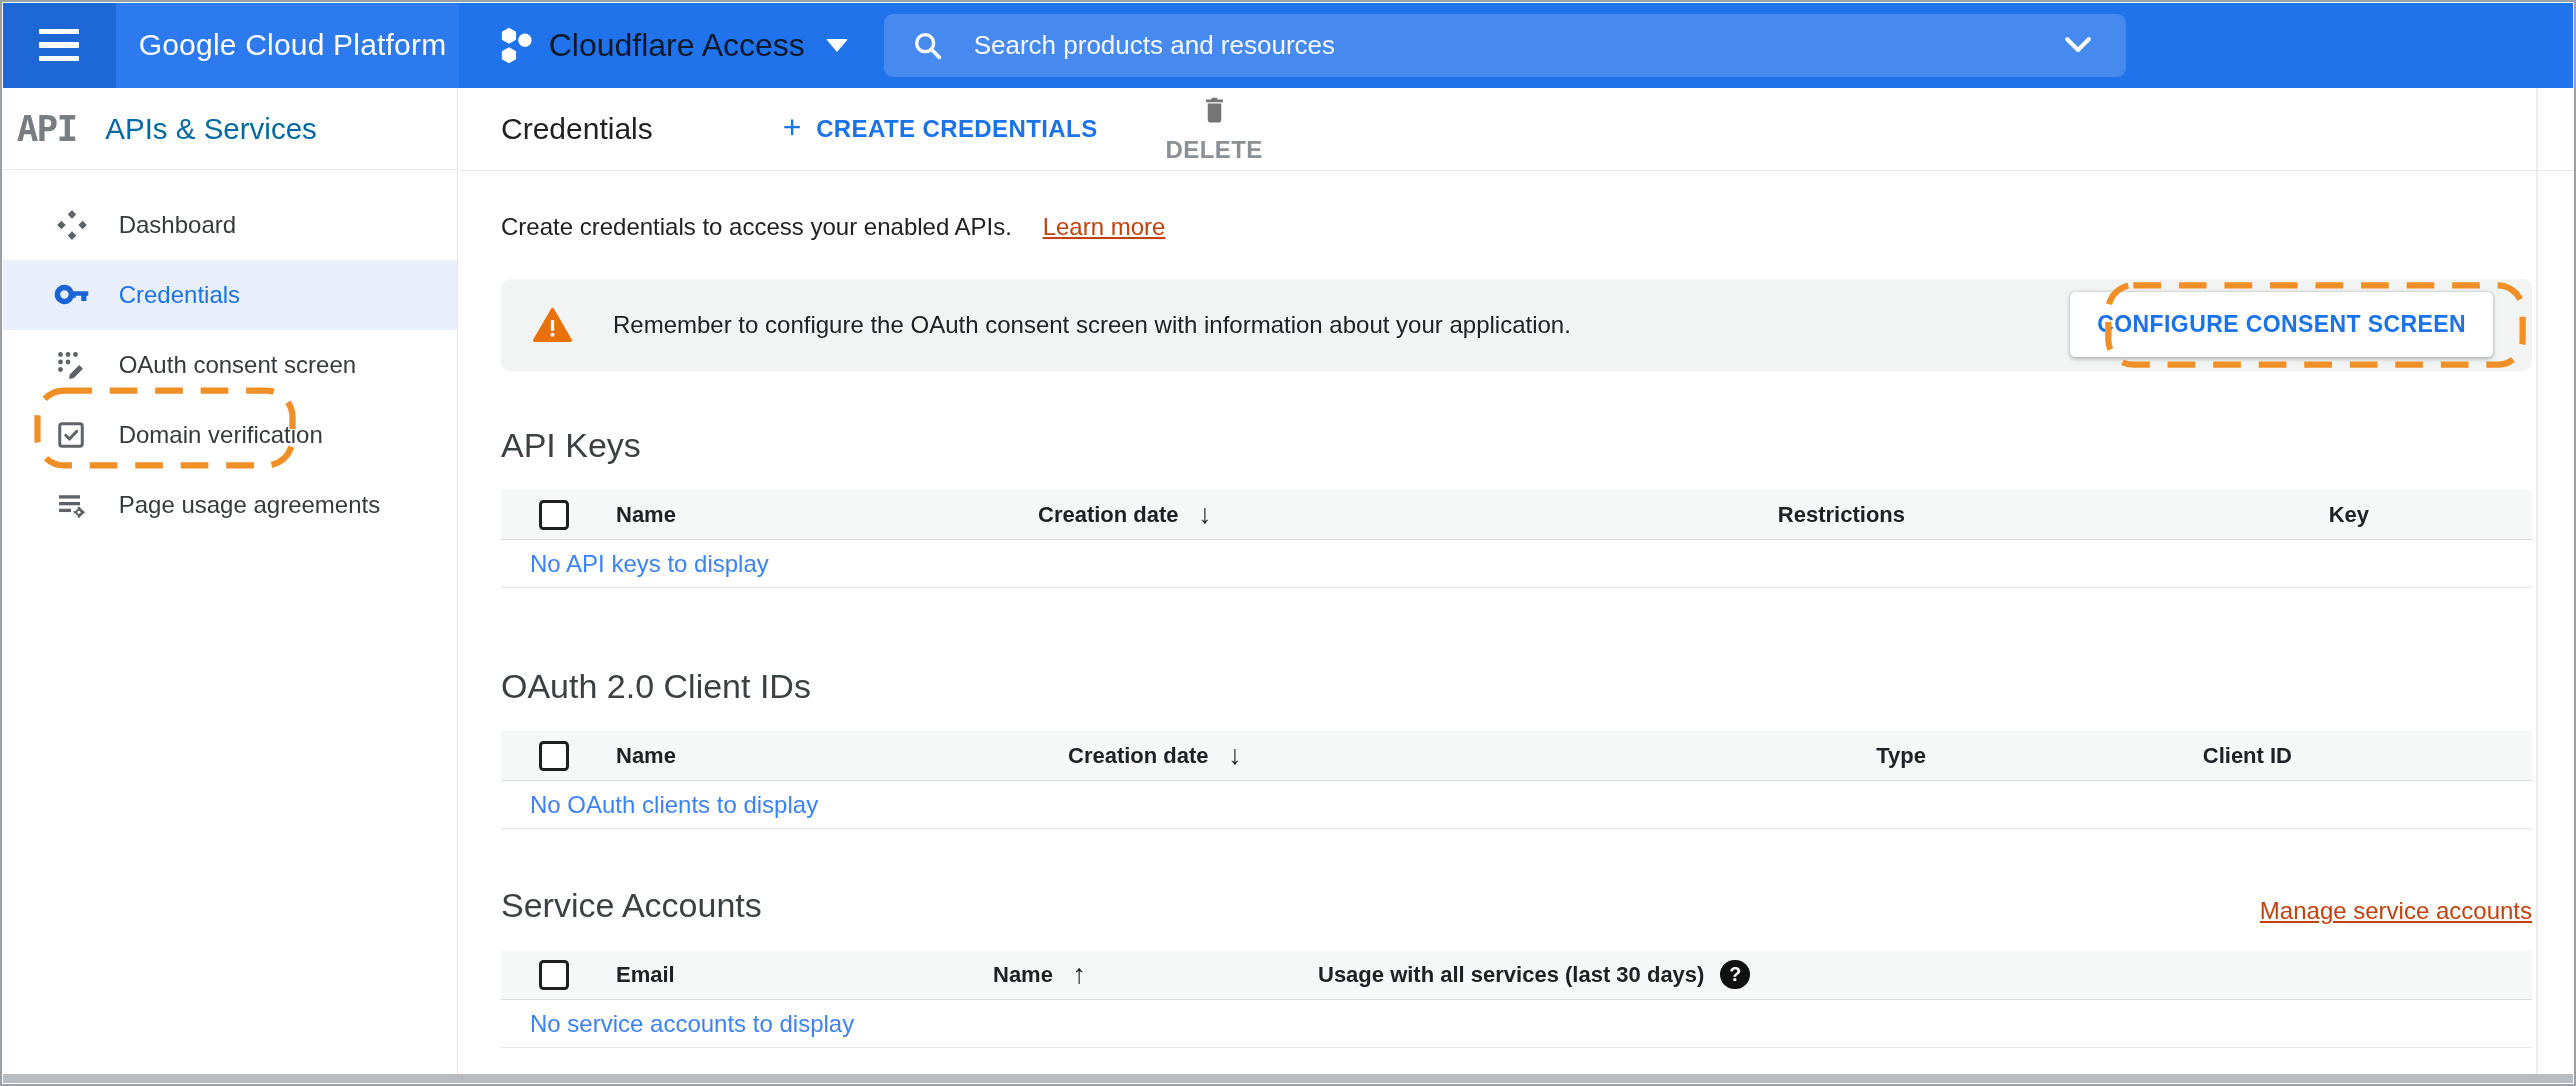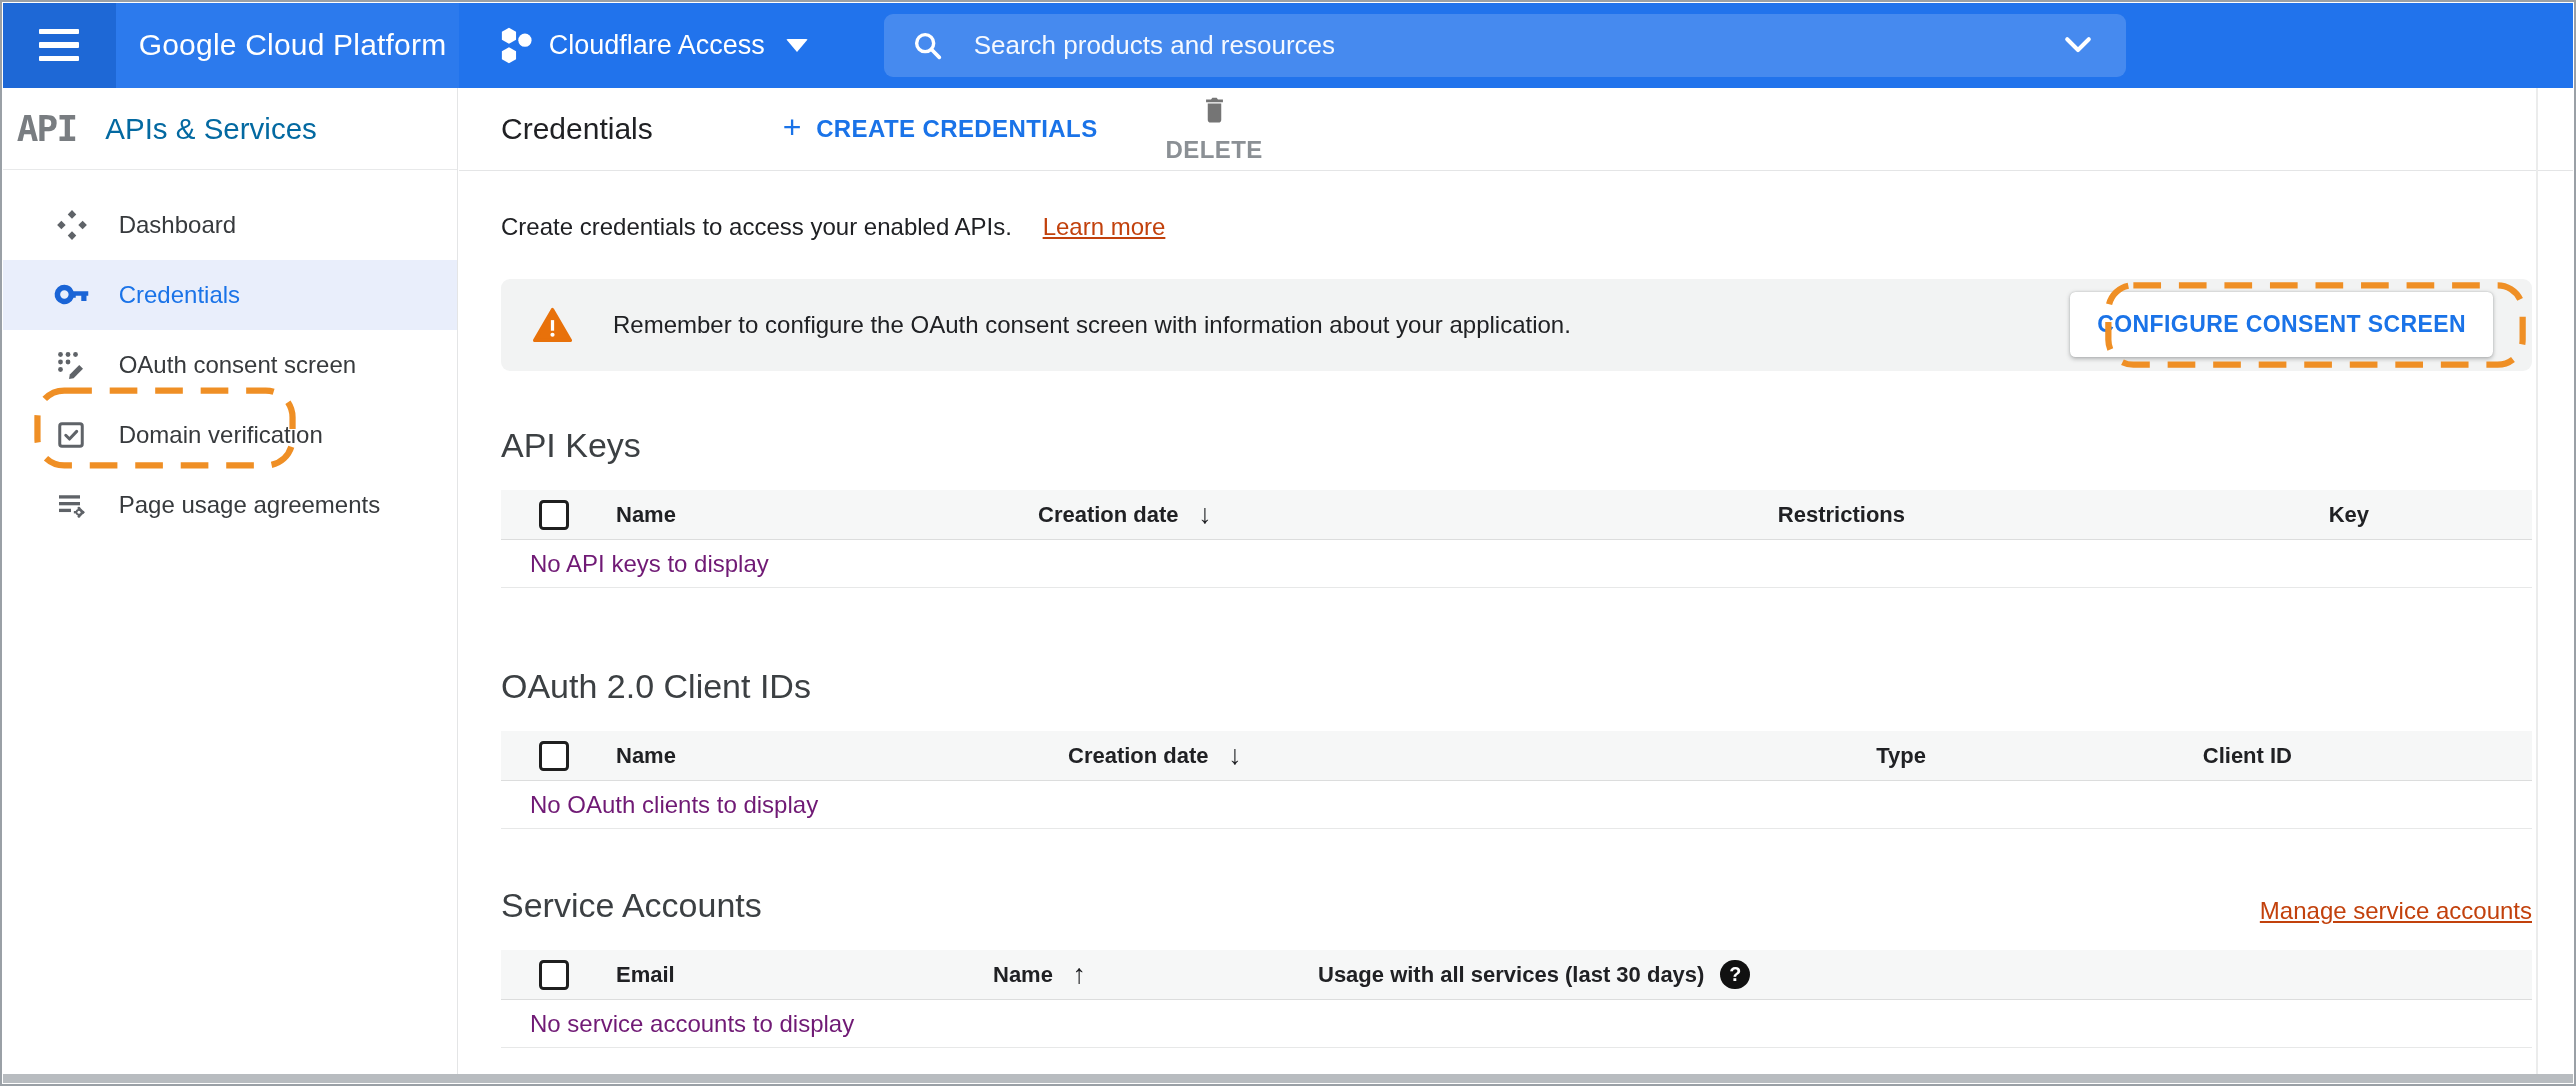--- a/index.html
+++ b/index.html
@@ -43,21 +43,21 @@
     display:flex; align-items:center;
   }
   .gcp-logo {
     color:#fff; font-size:30px; font-weight:400; letter-spacing:0.2px;
     padding-left:23px; white-space:nowrap; cursor:pointer;
   }
   .project-picker {
     display:flex; align-items:center; gap:16px;
     margin-left:41px; cursor:pointer; flex:0 0 auto;
   }
-  .project-name { color:#ffffff; font-size:27px; font-weight:400; white-space:nowrap; }
+  .project-name { color:#0f172a; font-size:32px; font-weight:400; white-space:nowrap; }
   .caret-down {
     width:0; height:0; margin-left:5.4px;
     border-left:11.6px solid transparent; border-right:11.6px solid transparent;
     border-top:13.4px solid #ffffff; border-radius:1.8px;
   }
   .searchbar {
     position:absolute; left:881px; top:11.6px; width:1242px; height:63px;
     background:rgba(255,255,255,0.17); border-radius:9px;
     display:flex; align-items:center; cursor:text;
   }
@@ -161,21 +161,21 @@
   .cell-center { text-align:right; }
   .sort-arrow { font-size:27px; font-weight:bold; margin-left:9px; }
   .cell-usage { padding-left:38px; display:flex; align-items:center; gap:16px; }
   .qmark {
     width:29.5px; height:29.5px; border-radius:50%; background:#111;
     color:#fff; font-size:19.7px; font-weight:bold;
     display:flex; align-items:center; justify-content:center; cursor:pointer;
   }
   .empty-row {
     height:48px; display:flex; align-items:center; padding-left:29px;
-    font-size:24px; color:#701a75; border-bottom:1.8px solid #e7e8e8;
+    font-size:24px; color:#3b82f6; border-bottom:1.8px solid #e7e8e8;
   }
 </style>
 </head>
 <body>
 
 <div class="topbar">
   <div class="menu-zone">
     <div class="hamburger">
         <span></span>
         <span></span>

